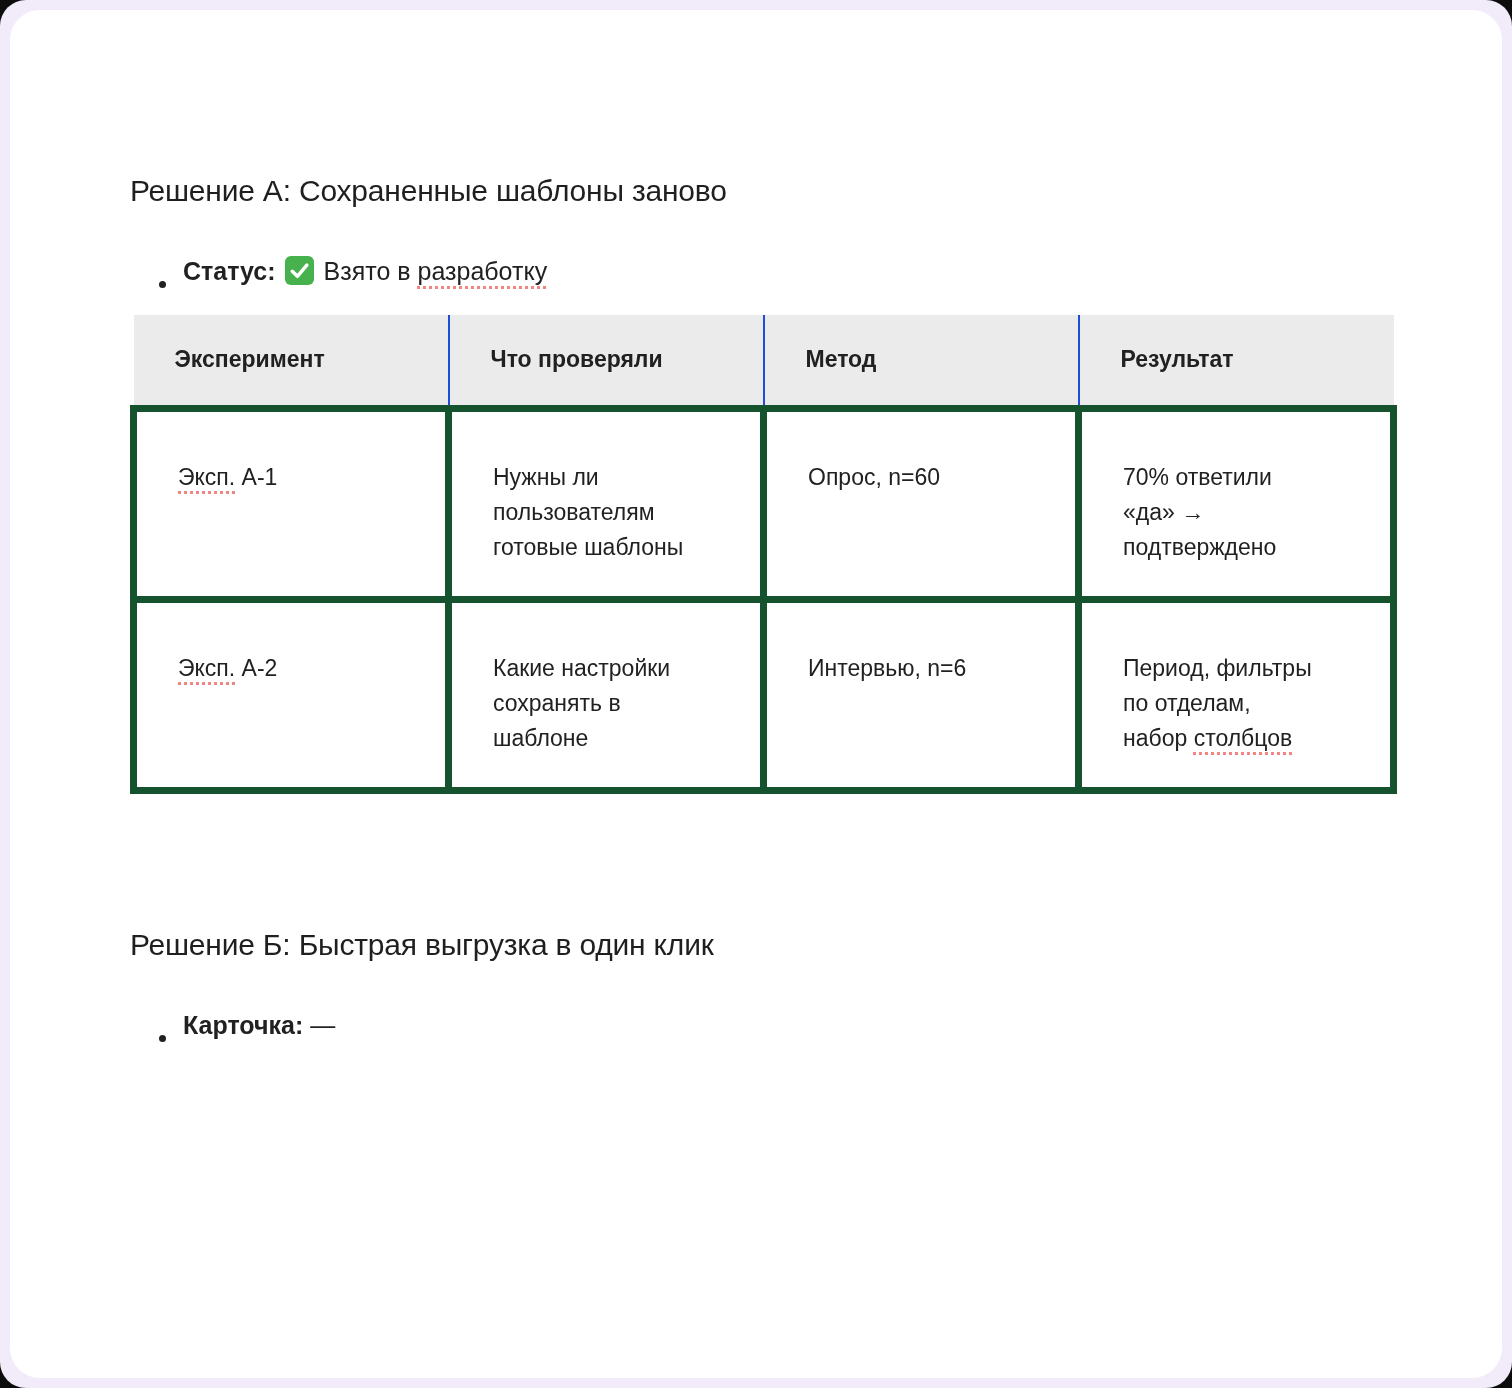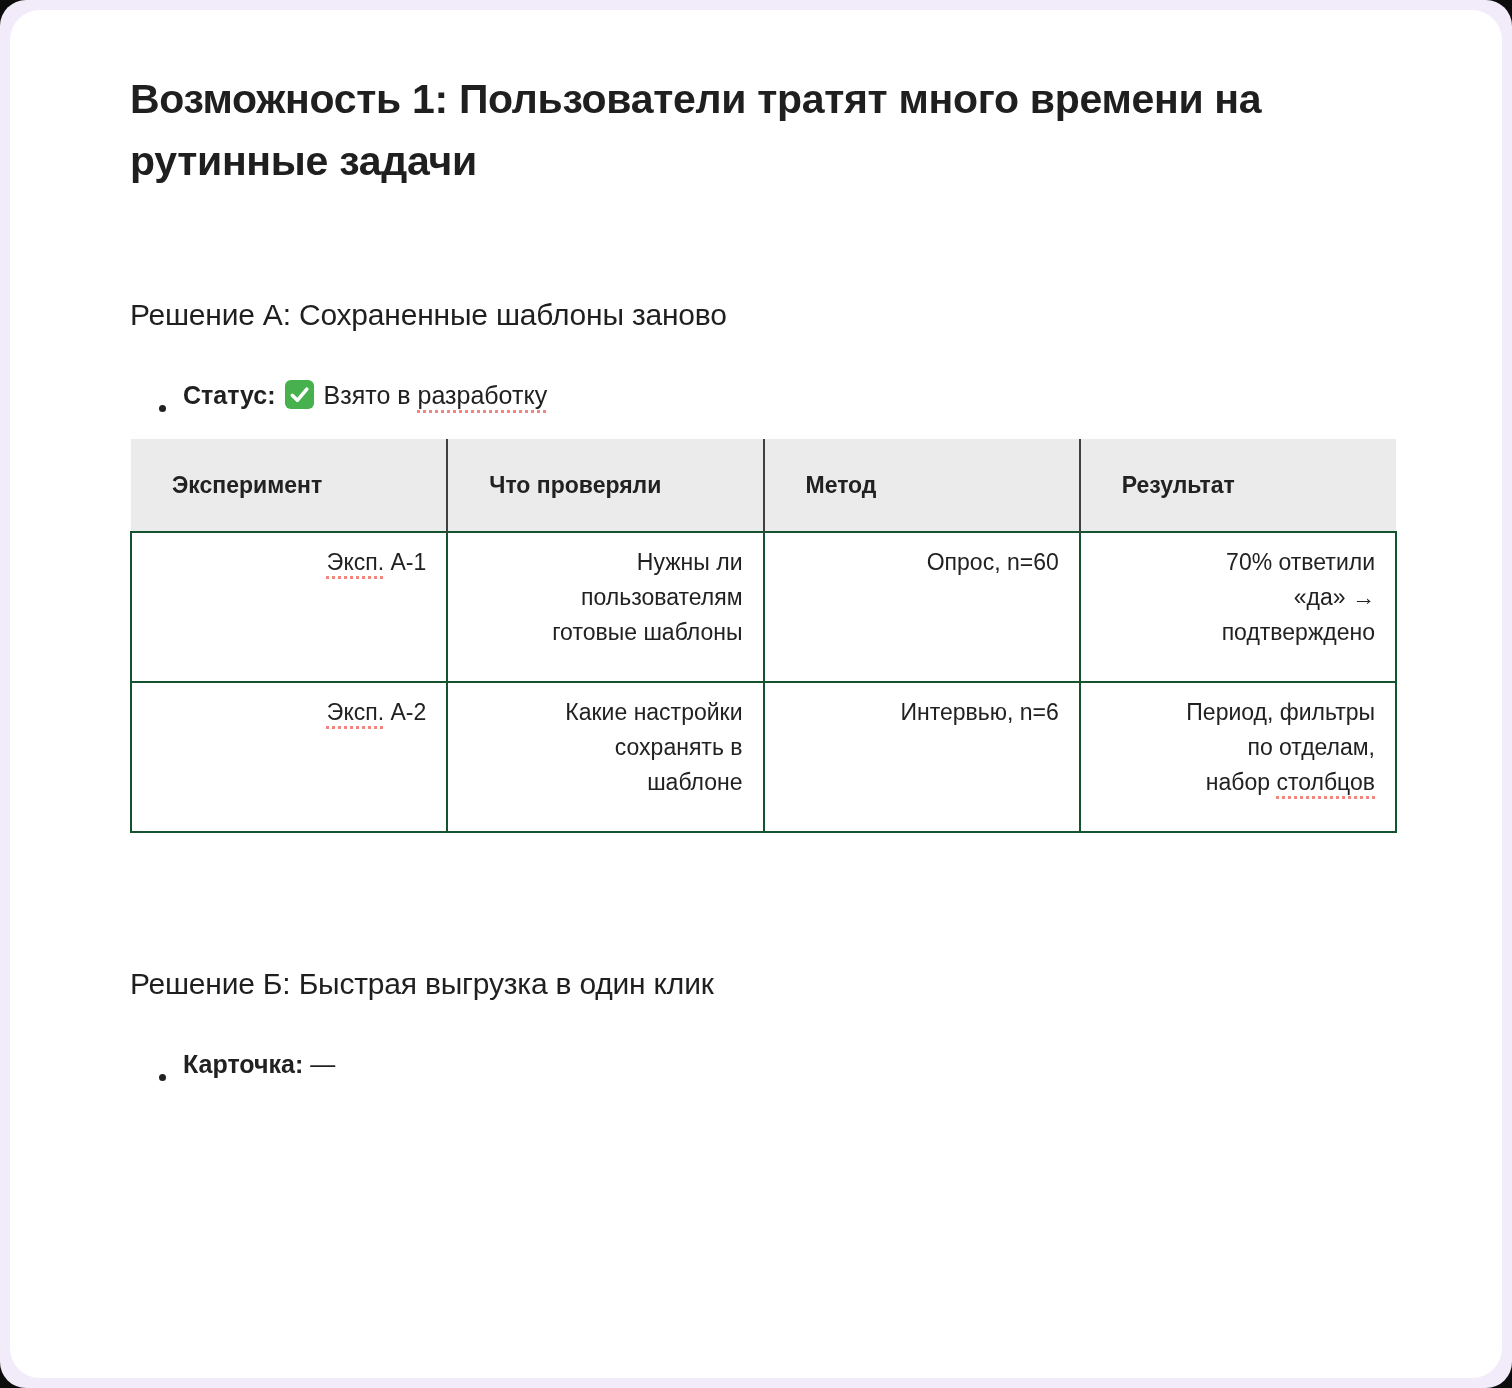--- a/index.html
+++ b/index.html
@@ -97,45 +97,42 @@
   }
   table.exp-table col { width: 25%; }
   table.exp-table th {
     background: #ebebeb;
     font-size: 23px;
     font-weight: 600;
     text-align: left;
     height: 93px;
     padding: 0 20px 0 41px;
     vertical-align: middle;
-    border-left: 2px solid #404040;
+    border-left: 2px solid #1d4ed8;
     border-bottom: 1px solid #dadada;
     color: #212121;
   }
   table.exp-table th:first-child { border-left: none; }
   table.exp-table td {
     font-size: 23px;
     font-weight: 400;
     line-height: 35px;
     vertical-align: top;
-    padding: 12px 20px 31px 41px;
-    border: 2px solid #14532d;
+    padding: 48px 20px 31px 41px;
+    border: 7px solid #14532d;
     color: #212121;
-    text-align: right;
   }
   .pre { white-space: pre-line; }
 </style>
 </head>
 <body>
 
 <div class="window">
   <div class="card">
 
-    <h1 class="doc-h1">Возможность 1: Пользователи тратят много времени на
-рутинные задачи</h1>
 
 
     <h3 class="doc-h3 sol-a">Решение А: Сохраненные шаблоны заново</h3>
 
     <ul class="props">
       <li>
         <span class="dot"></span>
         <span class="li-content">
           <span class="blabel">Статус:</span><span class="emoji"><svg width="31" height="31" viewBox="0 0 32 32">
                 <rect x="1" y="1" width="30" height="30" rx="6" fill="#47b14e"></rect>

